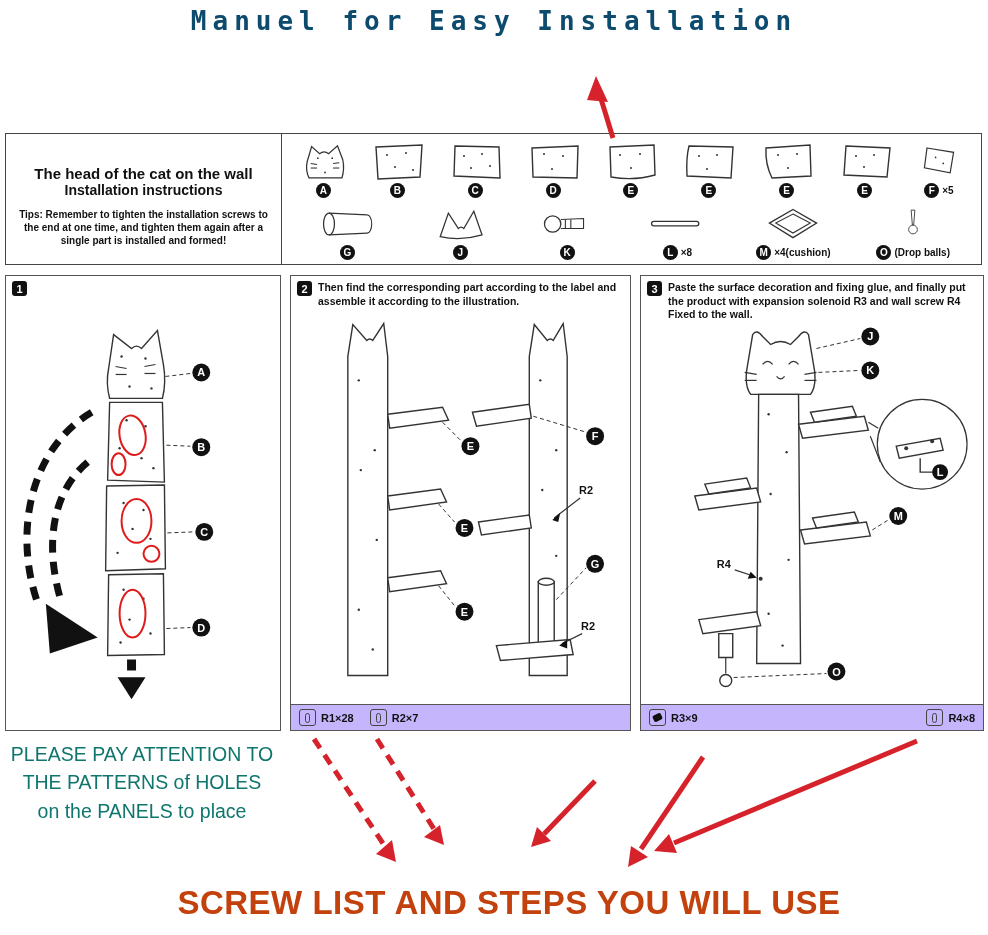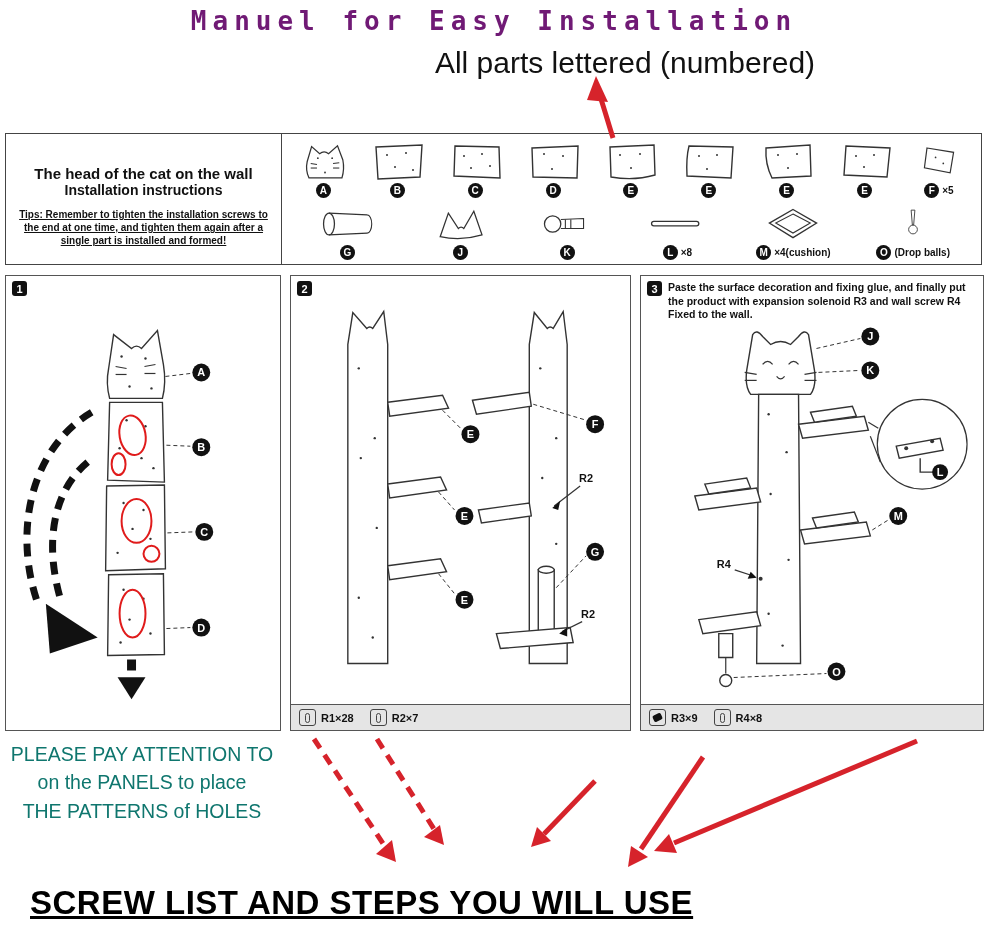--- a/index.html
+++ b/index.html
@@ -4,37 +4,37 @@
 <style>
   * { margin:0; padding:0; box-sizing:border-box; }
   body { background:#ffffff; }
   .page {
     position:relative; width:988px; height:935px; background:#fff;
     font-family:"Liberation Sans", sans-serif; color:#111; overflow:hidden;
   }
   .title {
     position:absolute; top:6px; left:0; width:100%; text-align:center;
     font-family:"DejaVu Sans Mono", monospace; font-weight:bold;
-    font-size:26px; letter-spacing:6px; color:#701a75; white-space:nowrap;
+    font-size:26px; letter-spacing:6px; color:#0c4a6e; white-space:nowrap;
   }
   .subtitle {
     position:absolute; top:46px; left:262px; width:726px; text-align:center;
     font-size:30px; color:#111;
   }
   .parts-box {
     position:absolute; left:5px; top:133px; width:977px; height:132px;
     border:1.5px solid #444; display:flex; background:#fff;
   }
   .parts-left {
     width:276px; border-right:1.5px solid #444; padding:10px 8px 4px;
     text-align:center; flex-shrink:0;
   }
   .parts-heading { font-weight:bold; font-size:15px; margin-top:21px; }
   .parts-subheading { font-weight:bold; font-size:14px; margin-top:0; }
-  .parts-tips { font-weight:bold; font-size:10px; margin-top:10px; line-height:1.3;text-decoration:underline; }
+  .parts-tips { font-weight:bold; font-size:10px; margin-top:10px; line-height:1.3; }
   .parts-right { flex:1; display:flex; flex-direction:column; justify-content:space-around; padding:3px 8px; }
   .parts-row { display:flex; align-items:flex-end; justify-content:space-around; }
   .part { display:flex; flex-direction:column; align-items:center; gap:1px; }
   .part svg { display:block; }
   .plabel { display:flex; align-items:center; gap:3px; }
   .badge {
     width:15px; height:15px; border-radius:50%; background:#111; color:#fff;
     font-size:10px; font-weight:bold; display:flex; align-items:center; justify-content:center;
   }
   .suffix { font-size:10px; font-weight:bold; }
@@ -44,55 +44,54 @@
   .step3 { left:640px; width:344px; }
   .step-header { display:flex; gap:6px; padding:5px 6px 2px; align-items:flex-start; }
   .step-num {
     width:15px; height:15px; background:#111; color:#fff; border-radius:3px;
     font-size:11px; font-weight:bold; display:flex; align-items:center; justify-content:center; flex-shrink:0;
   }
   .step-text { font-weight:bold; font-size:10.5px; line-height:1.3; }
   .step-body svg { display:block; }
   .step-footer {
     position:absolute; bottom:0; left:0; right:0; height:26px; border-top:1.2px solid #555;
-    display:flex; align-items:center; padding:0 8px; gap:16px; background:#e5e5e5;
-  }
-  .step-footer.spread { }
+    display:flex; align-items:center; padding:0 8px; gap:16px; background:#c4b5fd;
+  }
+  .step-footer.spread { justify-content:space-between; }
   .screw-item { display:flex; align-items:center; gap:5px; font-size:11px; font-weight:bold; }
   .screw-icon {
     width:17px; height:17px; border:1.3px solid #444; border-radius:3px;
     display:flex; align-items:center; justify-content:center; flex-shrink:0;
   }
   .screw-icon .capsule { width:5px; height:10px; border:1px solid #444; border-radius:2.5px; }
   .screw-icon .blob { width:9px; height:7px; background:#111; border-radius:2px; transform:rotate(-25deg); }
   .attention {
     position:absolute; left:10px; top:740px; width:264px; text-align:center;
     color:#0f766e; font-size:19.5px; line-height:1.45;
   }
   .bottom-title {
-    position:absolute; left:30px; top:884px; width:958px; text-align:left;
-    color:#000000; font-size:33px; font-weight:bold; letter-spacing:0.5px;text-decoration:underline;
+    position:absolute; left:30px; top:884px; width:958px; text-align:center;
+    color:#c2410c; font-size:33px; font-weight:bold; letter-spacing:0.5px;
   }
   .overlay { position:absolute; inset:0; pointer-events:none; z-index:6; }
   
   .bt { fill:#fff; font:bold 11px "Liberation Sans", sans-serif; }
   .rt { fill:#111; font:bold 11px "Liberation Sans", sans-serif; }
   .ln { stroke:#333; stroke-width:1.4; fill:#fff; }
   .lnf { stroke:#333; stroke-width:1.2; fill:none; }
   .dots { fill:#333; stroke:none; }
   .red { stroke:#e01b1b; stroke-width:2; fill:none; }
   .dash { stroke:#333; stroke-width:1; stroke-dasharray:4 3; fill:none; }
 </style>
 </head>
 <body>
 
 <div class="page">
 
   <div class="title">Manuel for Easy Installation</div>
-  <div class="subtitle">All parts lettered (numbered)</div>
 
   <div class="parts-box">
     <div class="parts-left">
       <div class="parts-heading">The head of the cat on the wall</div>
       <div class="parts-subheading">Installation instructions</div>
       <div class="parts-tips">Tips: Remember to tighten the installation screws to the end at one time, and tighten them again after a single part is installed and formed!</div>
     </div>
     <div class="parts-right">
       <div class="parts-row">
         <div class="part">
@@ -368,20 +367,21 @@
         <polygon points="40,306 92,340 44,356" fill="#111"></polygon>
         <line x1="126" y1="362" x2="126" y2="382" stroke="#111" stroke-width="9" stroke-dasharray="11 8"></line>
         <polygon points="112,380 140,380 126,402" fill="#111"></polygon>
       </svg>
     </div>
   </div>
 
   <div class="step-box step2">
     <div class="step-header">
       <div class="step-num">2</div>
+      <div class="step-text">Then find the corresponding part according to the label and assemble it according to the illustration.</div>
     </div>
     <div class="step-body">
       <svg width="338" height="384" viewBox="0 0 339 384">
         <g class="ln">
           <path d="M57,46 L62,14 L76,30 Q79,27 82,30 L93,13 L97,46 L97,366 L57,366 Z"></path>
           <polygon points="97,104 152,97 158,110 99,118"></polygon>
           <polygon points="97,186 150,179 156,192 99,200"></polygon>
           <polygon points="97,268 150,261 156,274 99,282"></polygon>
         </g>
         <g class="dots">
@@ -556,22 +556,22 @@
         <span class="screw-icon">
             <span class="capsule"></span>
           </span>
         <span>R4×8</span>
       </div>
     </div>
   </div>
 
   <div class="attention">
     <div>PLEASE PAY ATTENTION TO</div>
+    <div>THE PATTERNS of HOLES</div>
     <div>on the PANELS to place</div>
-    <div>THE PATTERNS of HOLES</div>
   </div>
 
   <div class="bottom-title">SCREW  LIST AND STEPS YOU WILL USE</div>
 
   <svg class="overlay" width="988" height="935" viewBox="0 0 988 935">
     <g stroke="#d6232b" fill="none" stroke-width="5">
       <path d="M613,138 C608,122 604,108 600,96"></path>
     </g>
     <polygon points="587,100 608,102 596,76" fill="#d6232b"></polygon>
     <g stroke="#d6232b" fill="none" stroke-width="5" stroke-dasharray="11 8">

